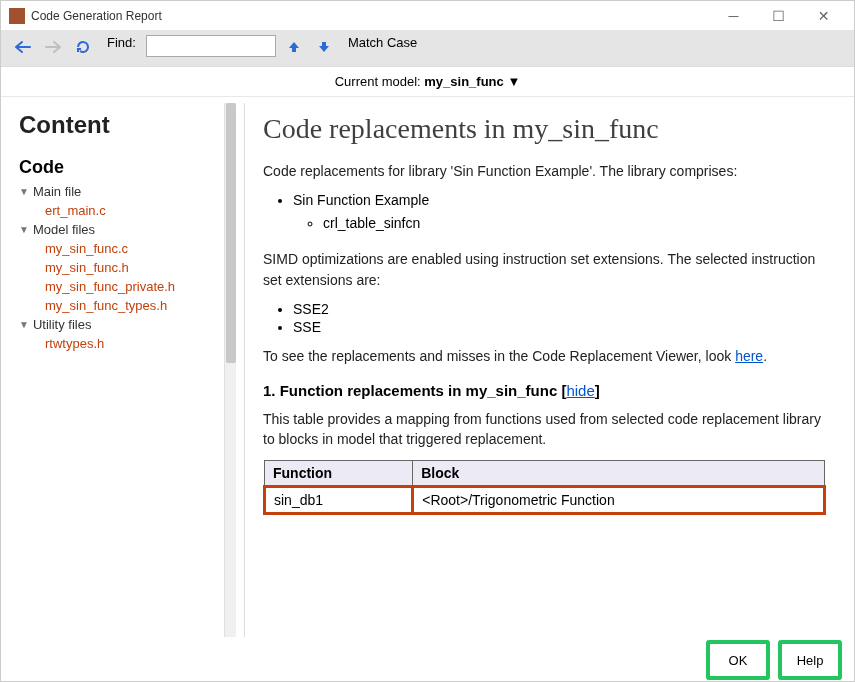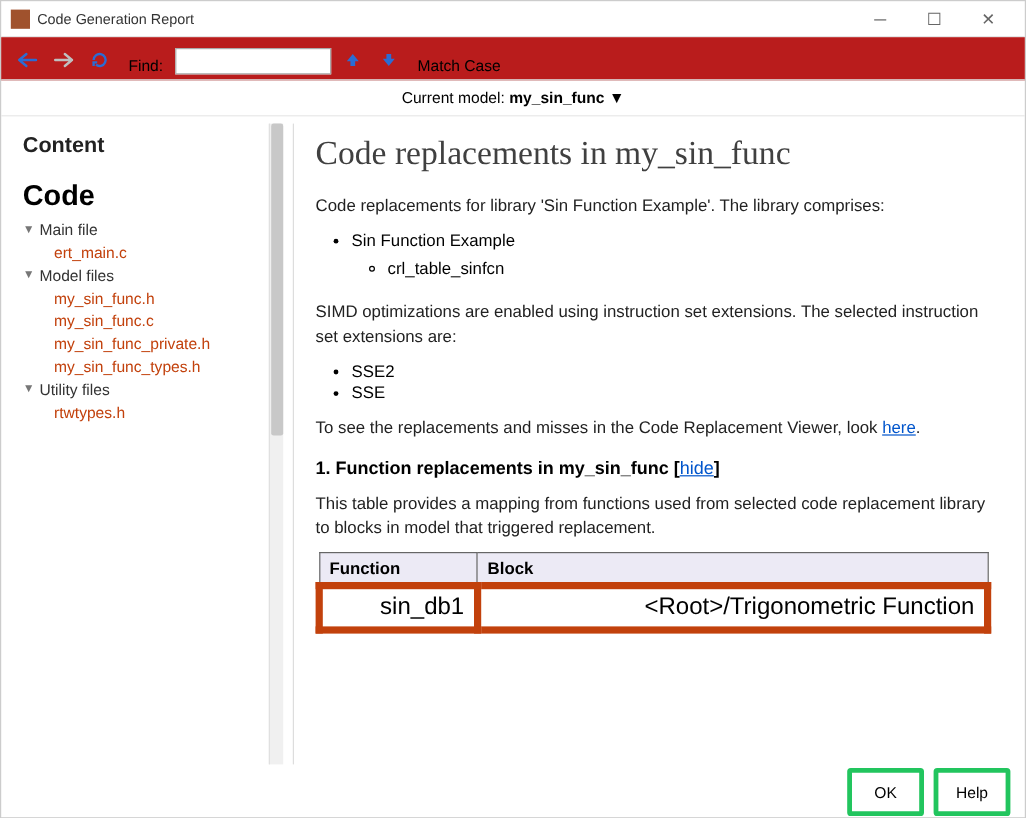--- a/index.html
+++ b/index.html
@@ -3,50 +3,50 @@
 <meta charset="utf-8">
 <style>
 * { box-sizing: border-box; margin: 0; padding: 0; }
 body { font-family: "Segoe UI", Arial, sans-serif; font-size: 13px; background: #fff; }
 .window { width: 855px; height: 682px; border: 1px solid #ccc; display: flex; flex-direction: column; background: #fff; }
 .titlebar { height: 30px; display: flex; align-items: center; padding: 0 8px; border-bottom: 1px solid #e5e5e5; }
 .titlebar .icon { width: 16px; height: 16px; background: #a0522d; margin-right: 6px; display:inline-block; }
 .titlebar .title { flex: 1; font-size: 12px; color: #333; }
 .sysbtns { display: flex; }
 .sysbtn { width: 45px; height: 28px; display:flex; align-items:center; justify-content:center; color:#666; font-size:14px; }
-.toolbar { height: 36px; display:flex; align-items:flex-end; padding: 4px 10px; gap: 6px; border-bottom: 1px solid #ddd; background:#b91c1c; }
+.toolbar { height: 36px; display:flex; align-items:flex-start; padding: 4px 10px; gap: 6px; border-bottom: 1px solid #ddd; background:#e5e5e5; }
 .tbtn { width: 24px; height: 24px; display:flex; align-items:center; justify-content:center; }
 .find-label { font-size: 13px; margin-left: 6px; margin-right: 4px; }
 .find-input { width: 130px; height: 22px; border: 1px solid #aaa; padding: 2px 4px; font-size: 13px; }
 .matchcase { font-size: 13px; margin-left: 6px; }
 .modelbar { height: 30px; display:flex; align-items:center; justify-content:center; border-bottom: 1px solid #e8e8e8; font-size: 13px; }
 .modelbar b { font-weight: 600; }
 .body { flex: 1; display:flex; padding: 6px 10px 2px 10px; gap: 8px; overflow:hidden; }
 .sidebar { width: 205px; overflow-y: auto; padding: 8px 4px 8px 8px; }
-.sidebar h2 { font-size: 18px; font-weight:700; color:#222; margin-bottom: 4px; }
+.sidebar h2 { font-size: 24px; font-weight:700; color:#222; margin-bottom: 4px; }
 .sidelinks a { display:block; color:#0055cc; font-size:13.5px; font-weight:600; padding: 2px 0; text-decoration:none; }
 .sidelinks a.selected { background:#e6e6e6; }
-.codehead { font-size:24px; font-weight:700; margin-top: 18px; margin-bottom:4px; }
+.codehead { font-size:18px; font-weight:700; margin-top: 18px; margin-bottom:4px; }
 .tree-item { display:flex; align-items:center; font-size:13px; color:#333; padding: 2px 0; }
 .tree-caret { color:#777; font-size:10px; margin-right:4px; }
 .tree-file { color:#c2410c; font-size:13px; padding: 2px 0 2px 26px; display:block; text-decoration:none; }
 .scroll-wrap { width: 12px; background:#f0f0f0; border-left:1px solid #e0e0e0; position:relative; }
 .scroll-thumb { position:absolute; top:0; width:10px; left:1px; height:260px; background:#c8c8c8; border-radius:2px; }
 .content { flex:1; border-left: 1px solid #ddd; padding: 10px 18px; overflow-y:auto; }
 .content h1 { font-family: Georgia, "Times New Roman", serif; font-size: 28px; font-weight: 400; color: #404040; margin-bottom: 16px; }
 .content p { font-size: 14px; color:#222; margin: 10px 0; line-height:1.45; }
 .content ul { margin: 6px 0 6px 30px; }
 .content ul ul { list-style-type: circle; }
 .content li { font-size:14px; padding:1px 0; }
 .content a { color:#0055cc; text-decoration: underline; }
 .content h3 { font-size: 15px; font-weight:700; margin: 16px 0 10px 0; }
 .hide-link { text-decoration: underline; font-weight:400; }
 .tbl { width: 100%; border-collapse: collapse; margin-top: 6px; }
 .tbl th { background:#eceaf5; border:1px solid #666; text-align:left; padding: 4px 8px; font-size:14px; font-weight:700; }
-.tbl td { border:6px solid #c2410c; padding: 4px 8px; font-size:20px;text-align:right; }
+.tbl td { border:3px solid #c2410c; padding: 4px 8px; font-size:14px; }
 .footer { height: 42px; display:flex; justify-content:flex-end; align-items:center; padding: 0 12px; gap: 8px; }
 .btn { min-width: 64px; height: 40px; border:4px solid #22c55e; background:#fff; border-radius:3px; font-size:13px; padding: 0 14px; }
 </style>
 </head>
 <body>
 
 <div class="window">
 
   <div class="titlebar">
     <span class="icon"></span>
@@ -98,22 +98,22 @@
 
   <div class="body">
 
     <div class="sidebar">
       <h2>Content</h2>
       <div class="codehead">Code</div>
       <div id="codetree">
           <div class="tree-item"><span class="tree-caret">▼</span> Main file</div>
           <a class="tree-file" href="#">ert_main.c</a>
           <div class="tree-item"><span class="tree-caret">▼</span> Model files</div>
+          <a class="tree-file" href="#">my_sin_func.c</a>
           <a class="tree-file" href="#">my_sin_func.h</a>
-          <a class="tree-file" href="#">my_sin_func.c</a>
           <a class="tree-file" href="#">my_sin_func_private.h</a>
           <a class="tree-file" href="#">my_sin_func_types.h</a>
           <div class="tree-item"><span class="tree-caret">▼</span> Utility files</div>
           <a class="tree-file" href="#">rtwtypes.h</a>
         </div>
     </div>
 
     <div class="scroll-wrap">
       <div class="scroll-thumb"></div>
     </div>

